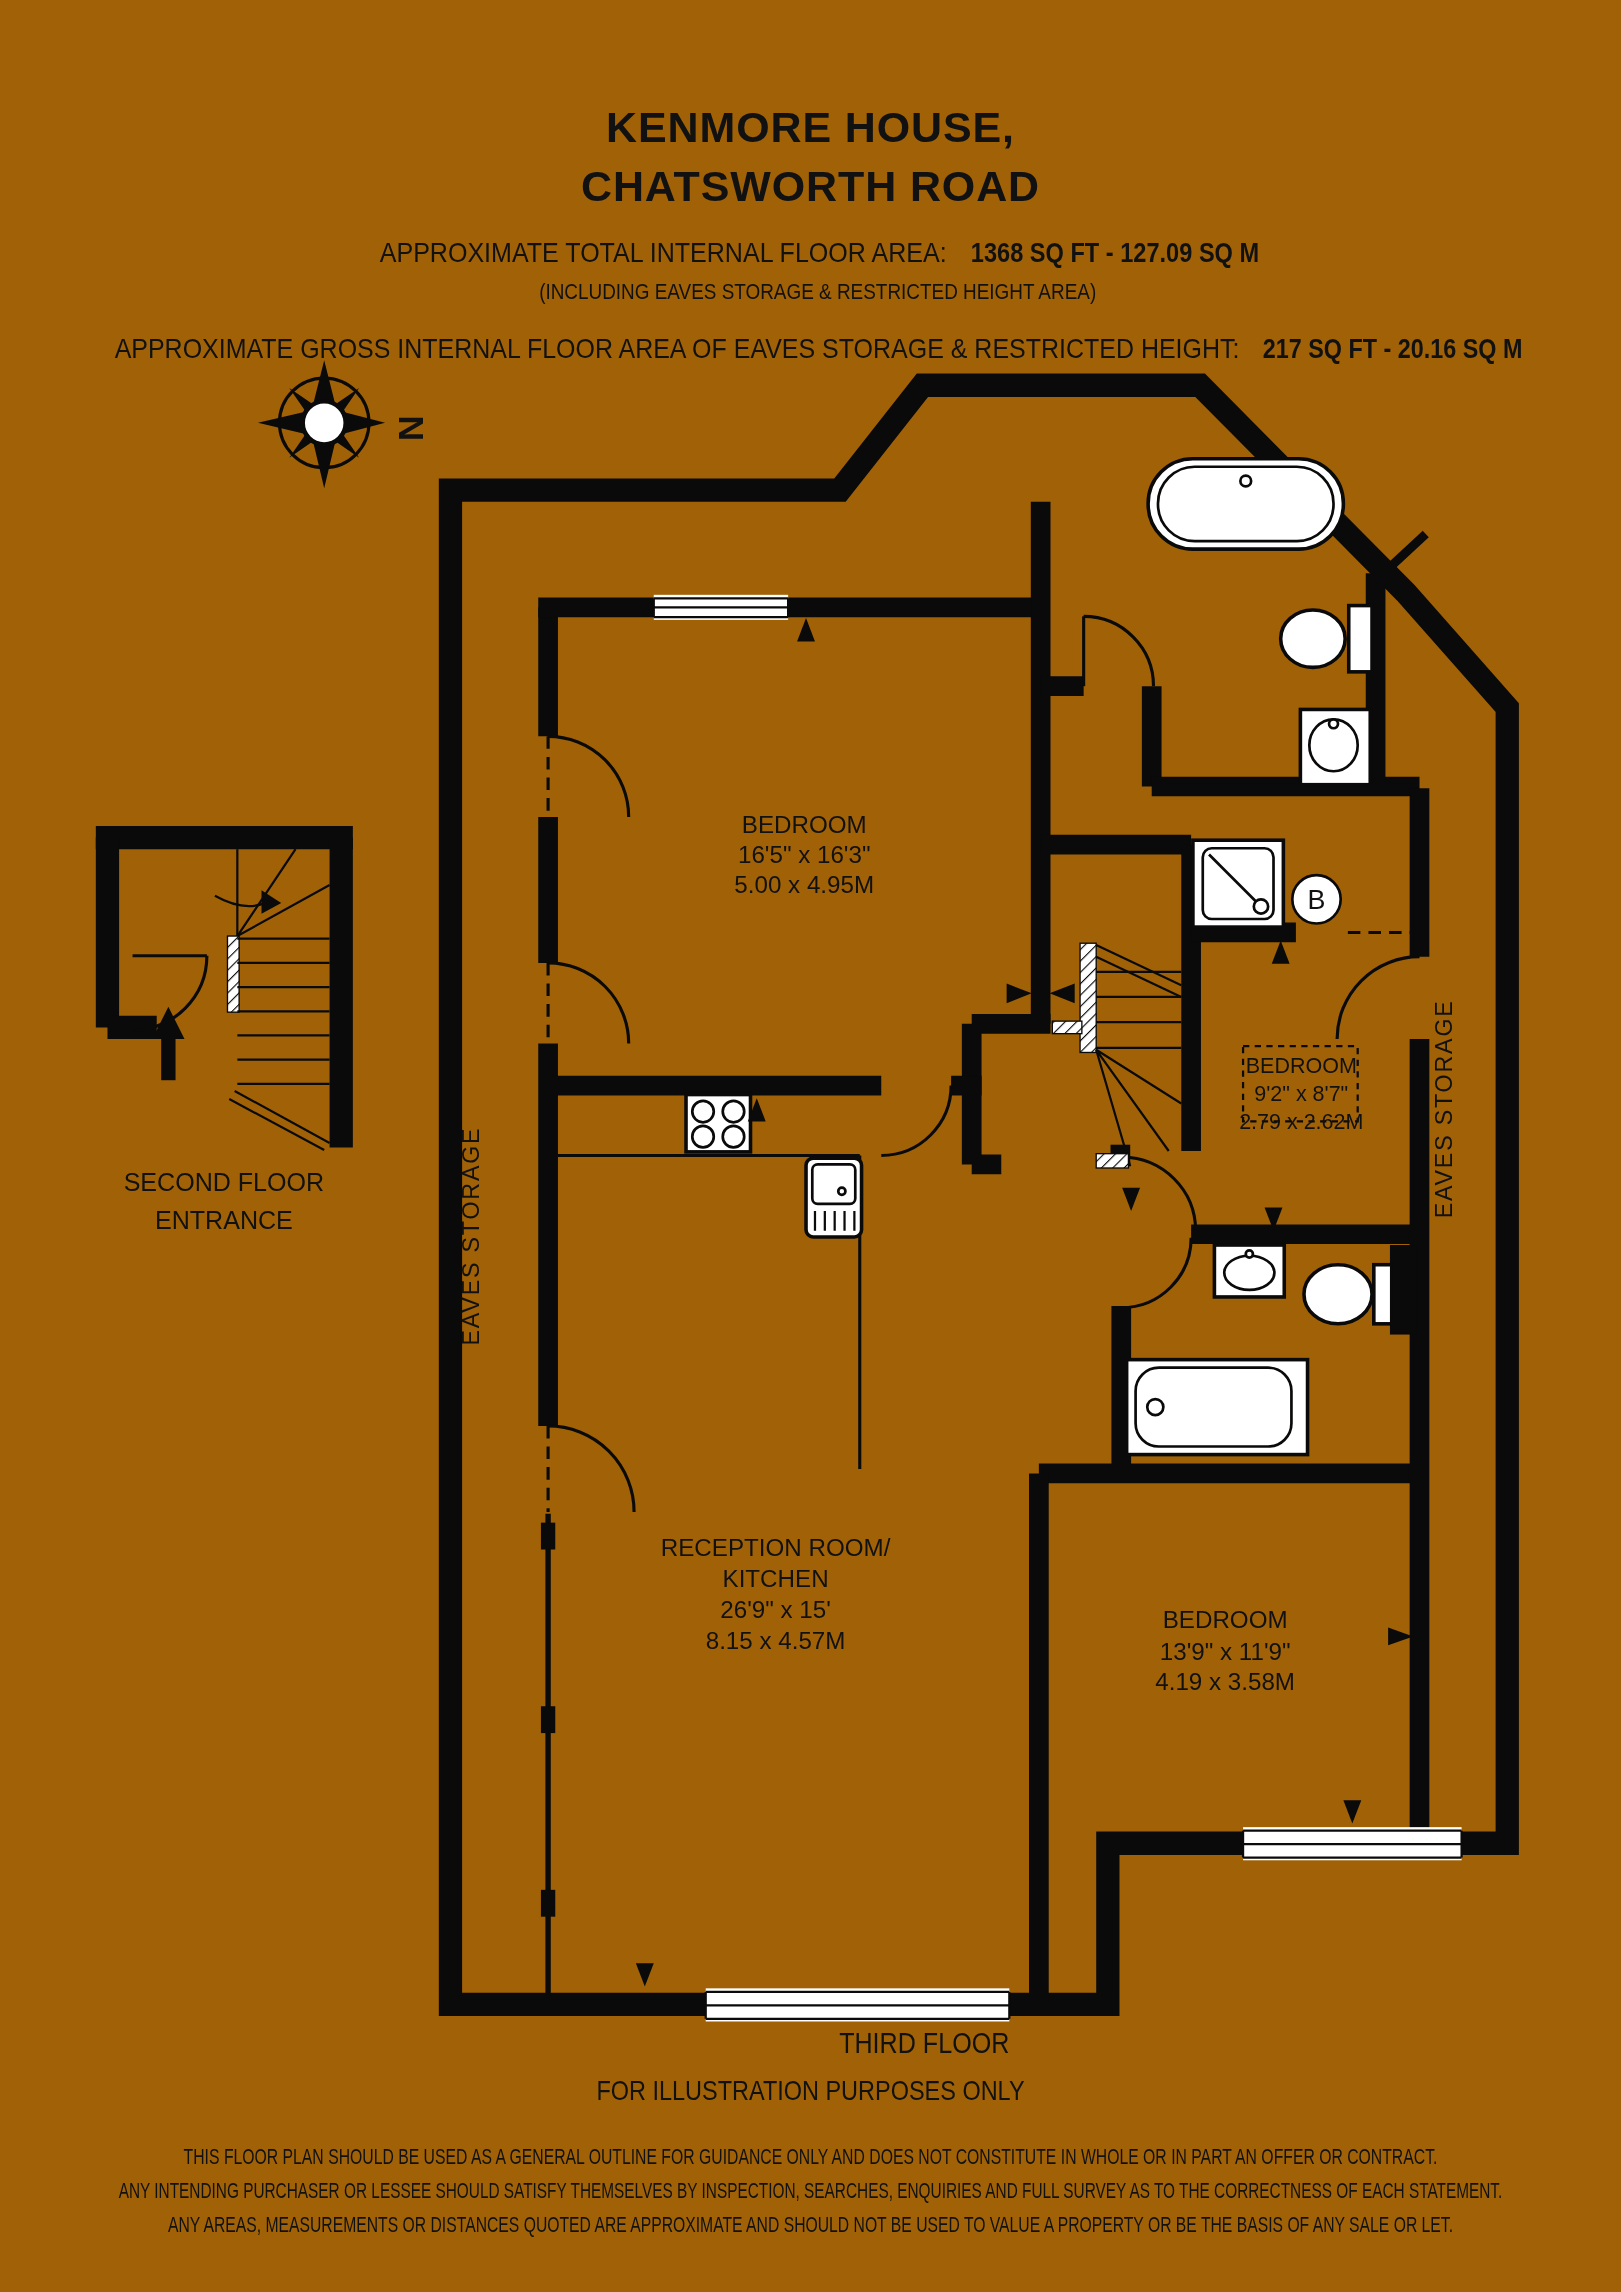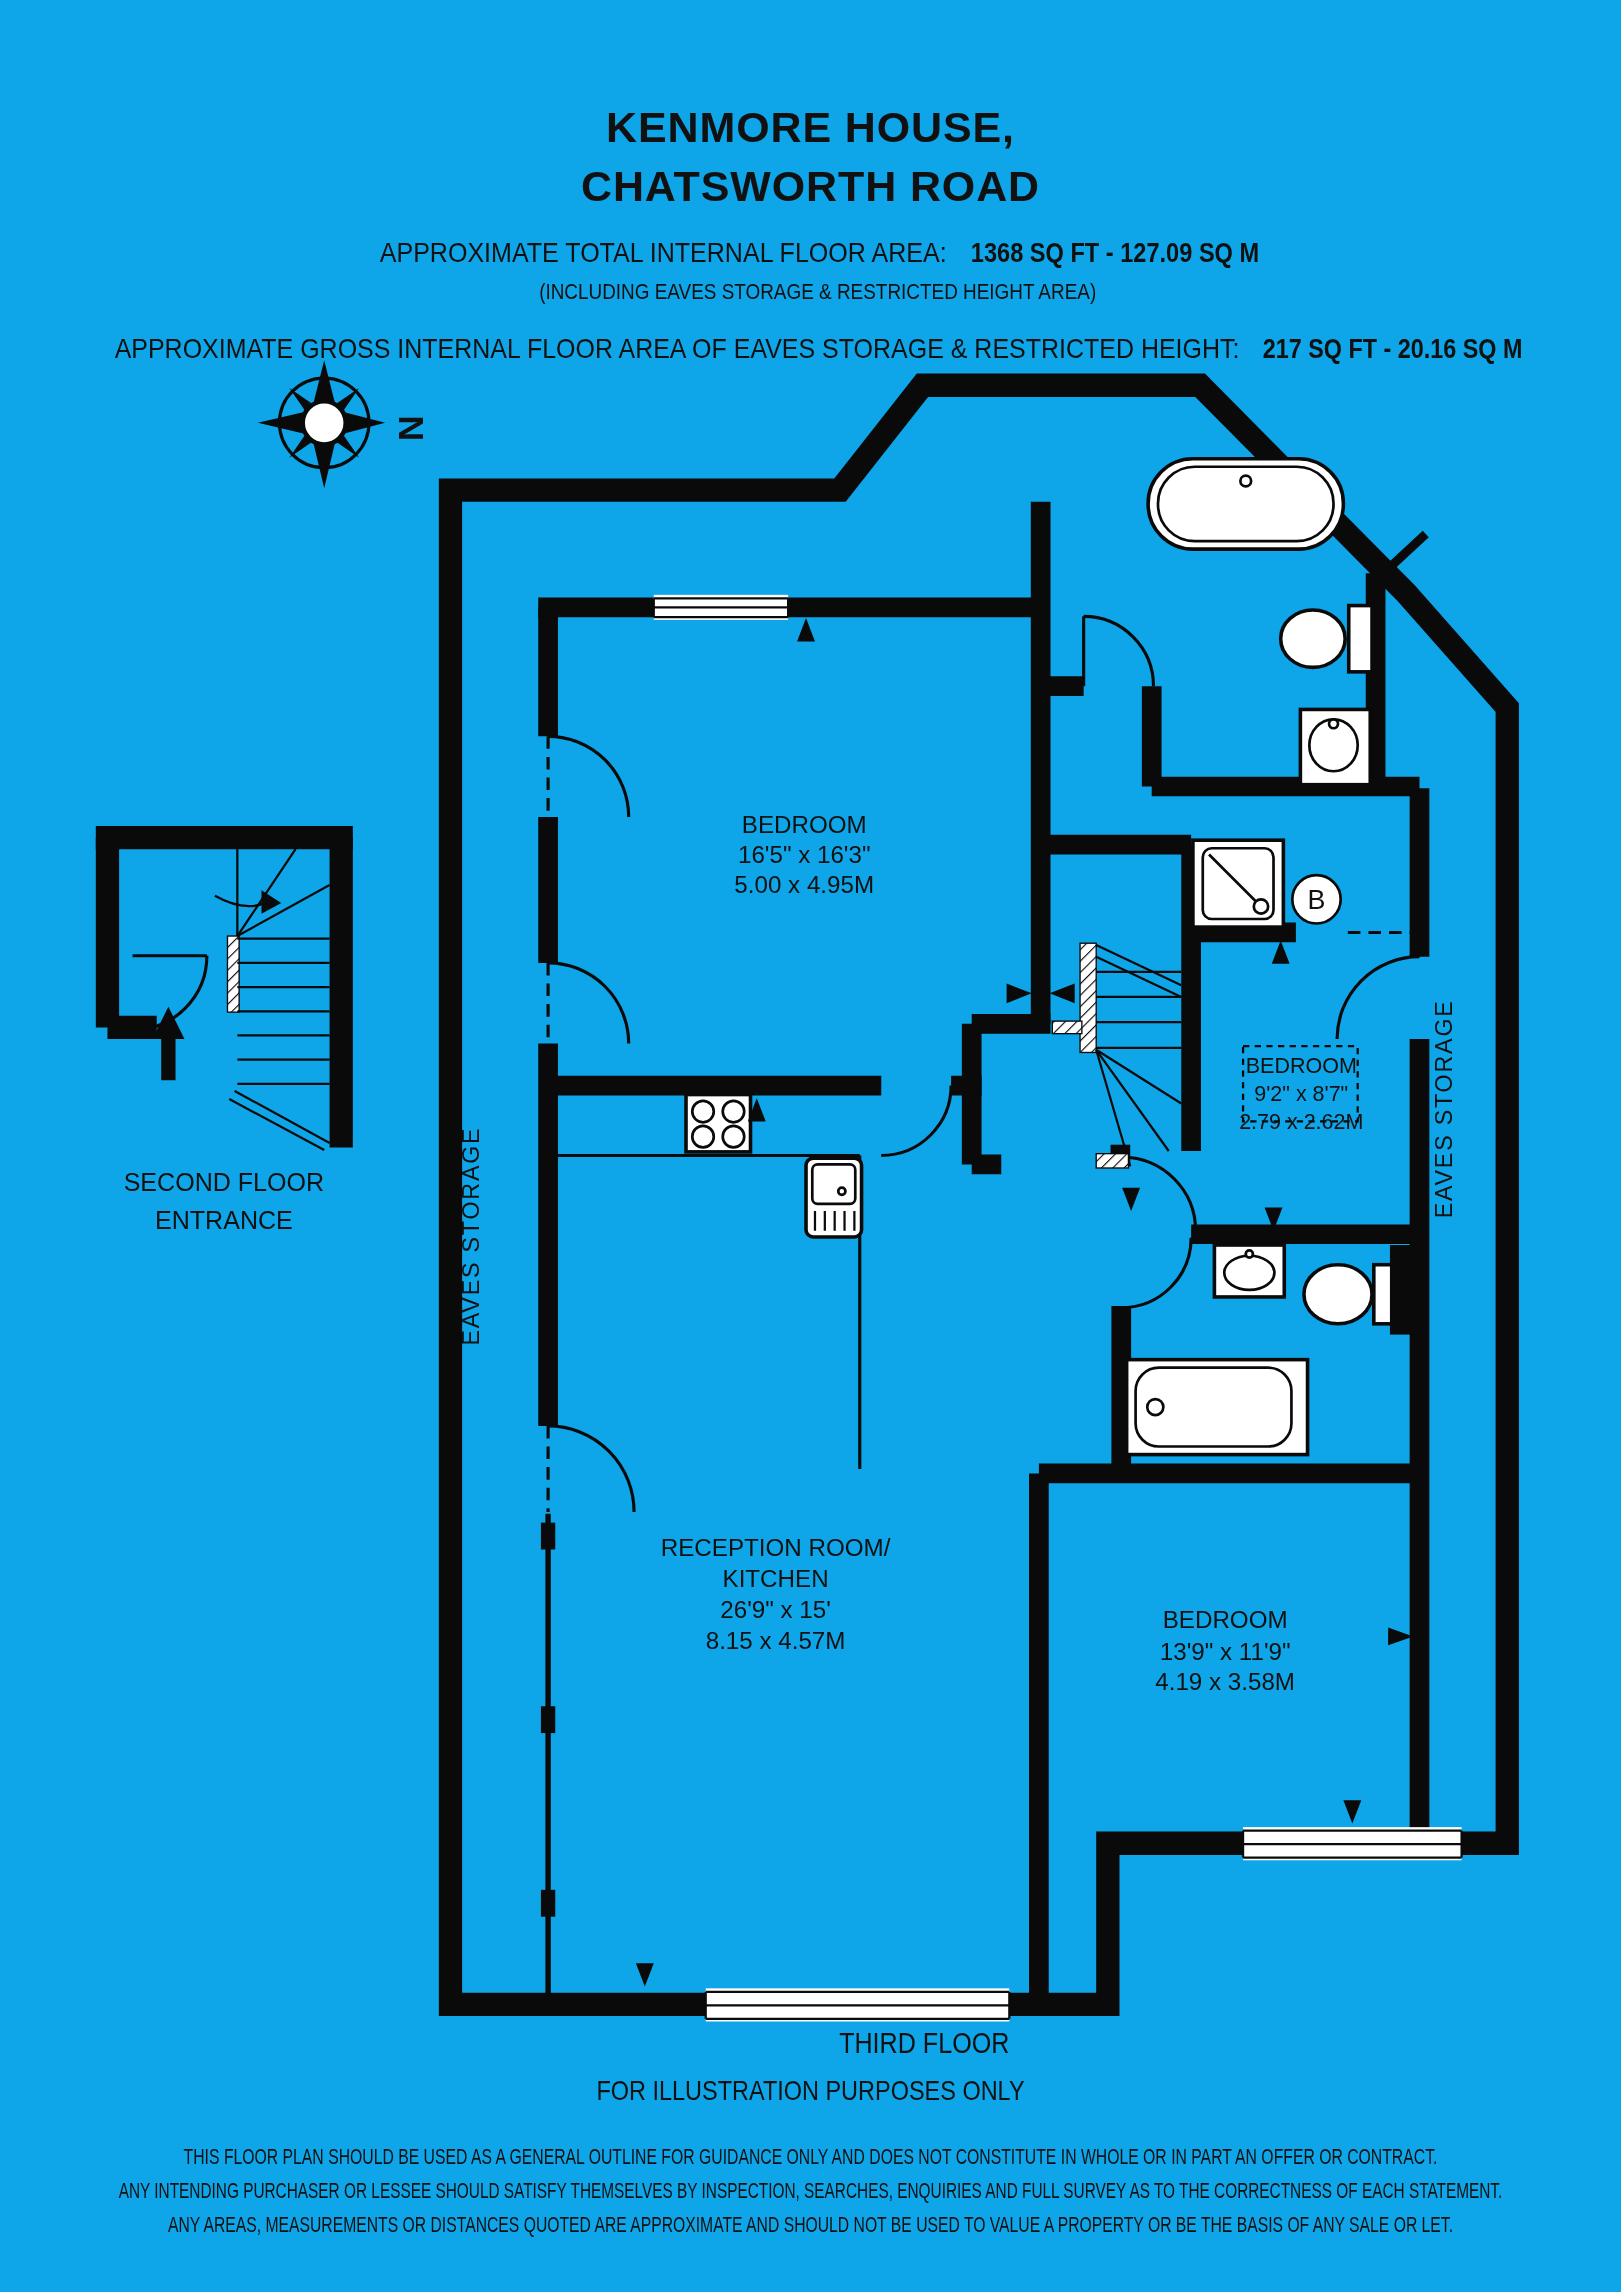--- a/index.html
+++ b/index.html
@@ -1,16 +1,16 @@
 <!DOCTYPE html>
 <html style="font-size:14.3px"><head>
 <meta charset="utf-8">
 <style>
   html,body{margin:0;padding:0;background:#fff;}
-  .page{position:relative;width:1621px;height:2293px;background:#0ea5e9;overflow:hidden;}
+  .page{position:relative;width:1621px;height:2293px;background:#a16207;overflow:hidden;}
   svg{position:absolute;left:0;top:0;}
   text{font-family:"Liberation Sans", sans-serif;fill:#111111;}
   .t-title{font-size:48px;font-weight:bold;letter-spacing:1px;}
   .t-hdr{font-size:30px;}
   .t-hdrb{font-size:30px;font-weight:bold;}
   .t-sub{font-size:25px;}
   .t-room{font-size:27px;}
   .t-room-sm{font-size:24px;}
   .t-eaves{font-size:26px;letter-spacing:2px;}
   .t-inset{font-size:28px;}

